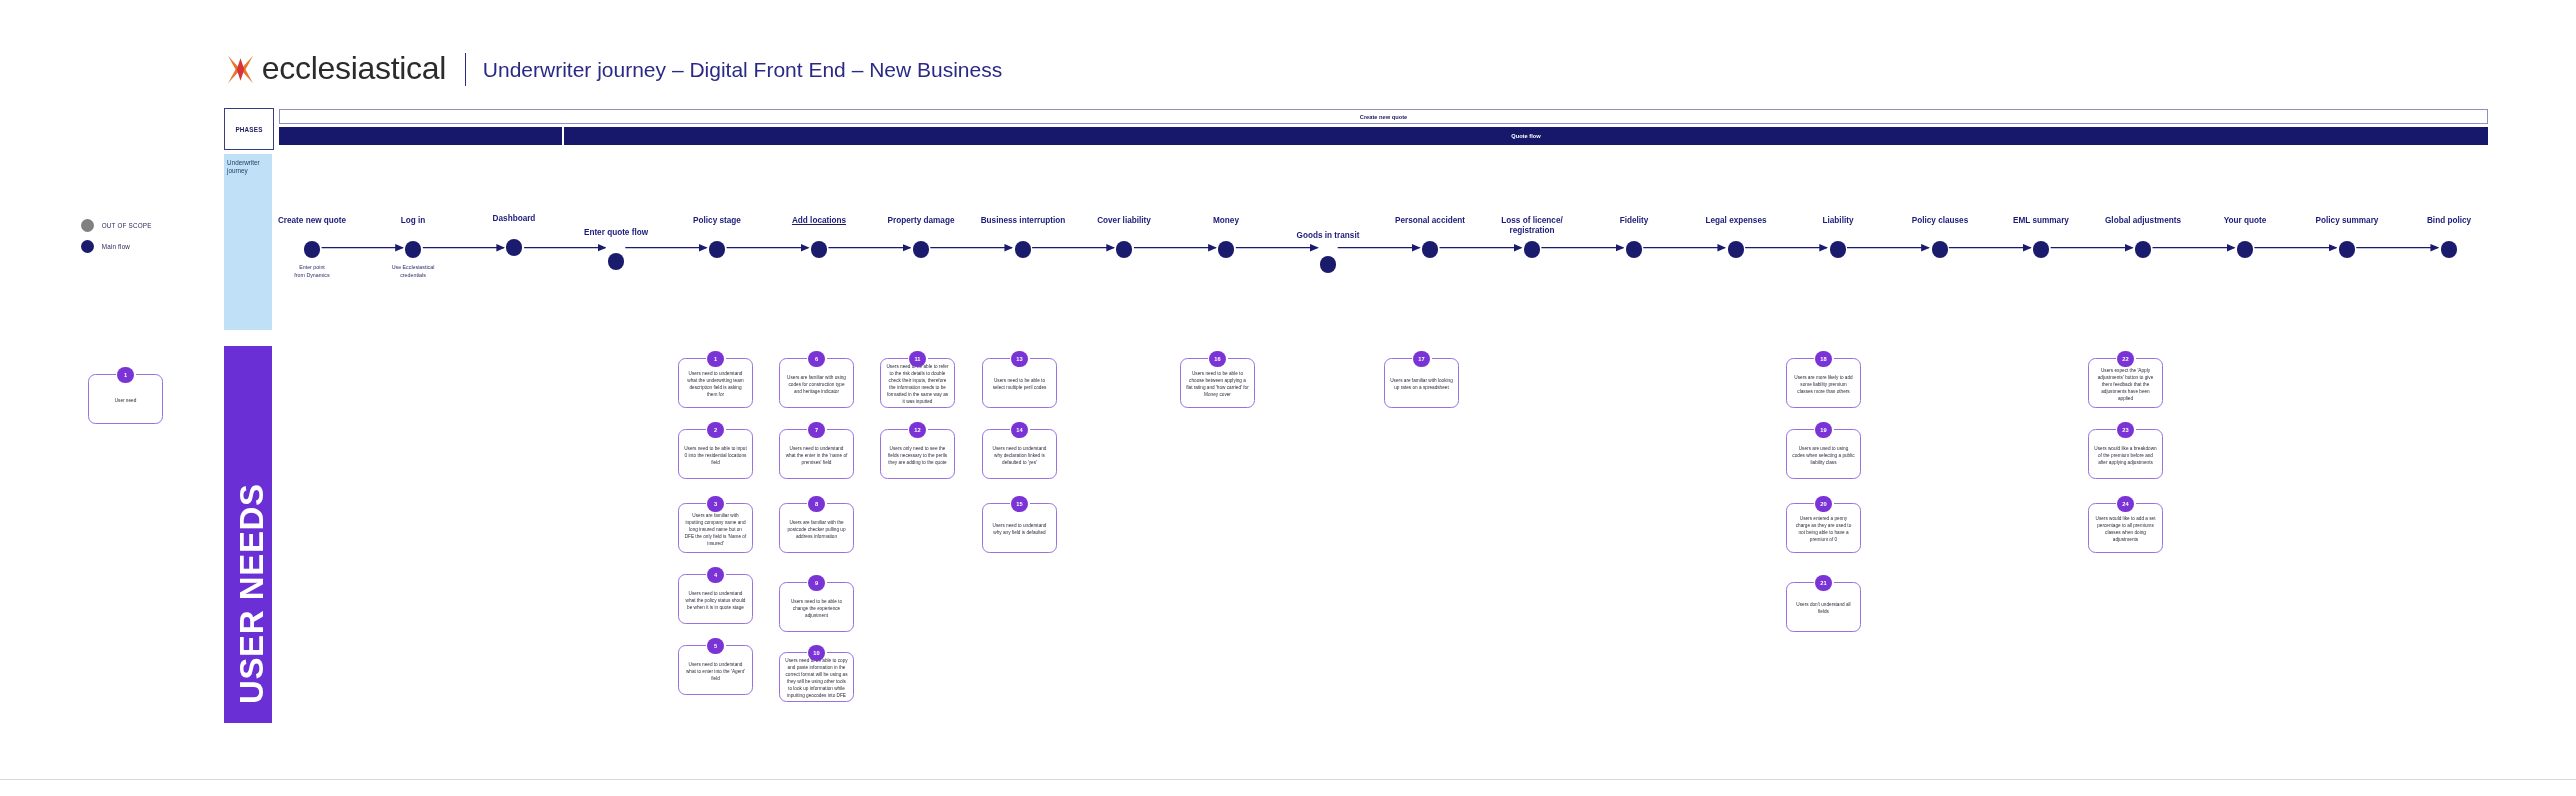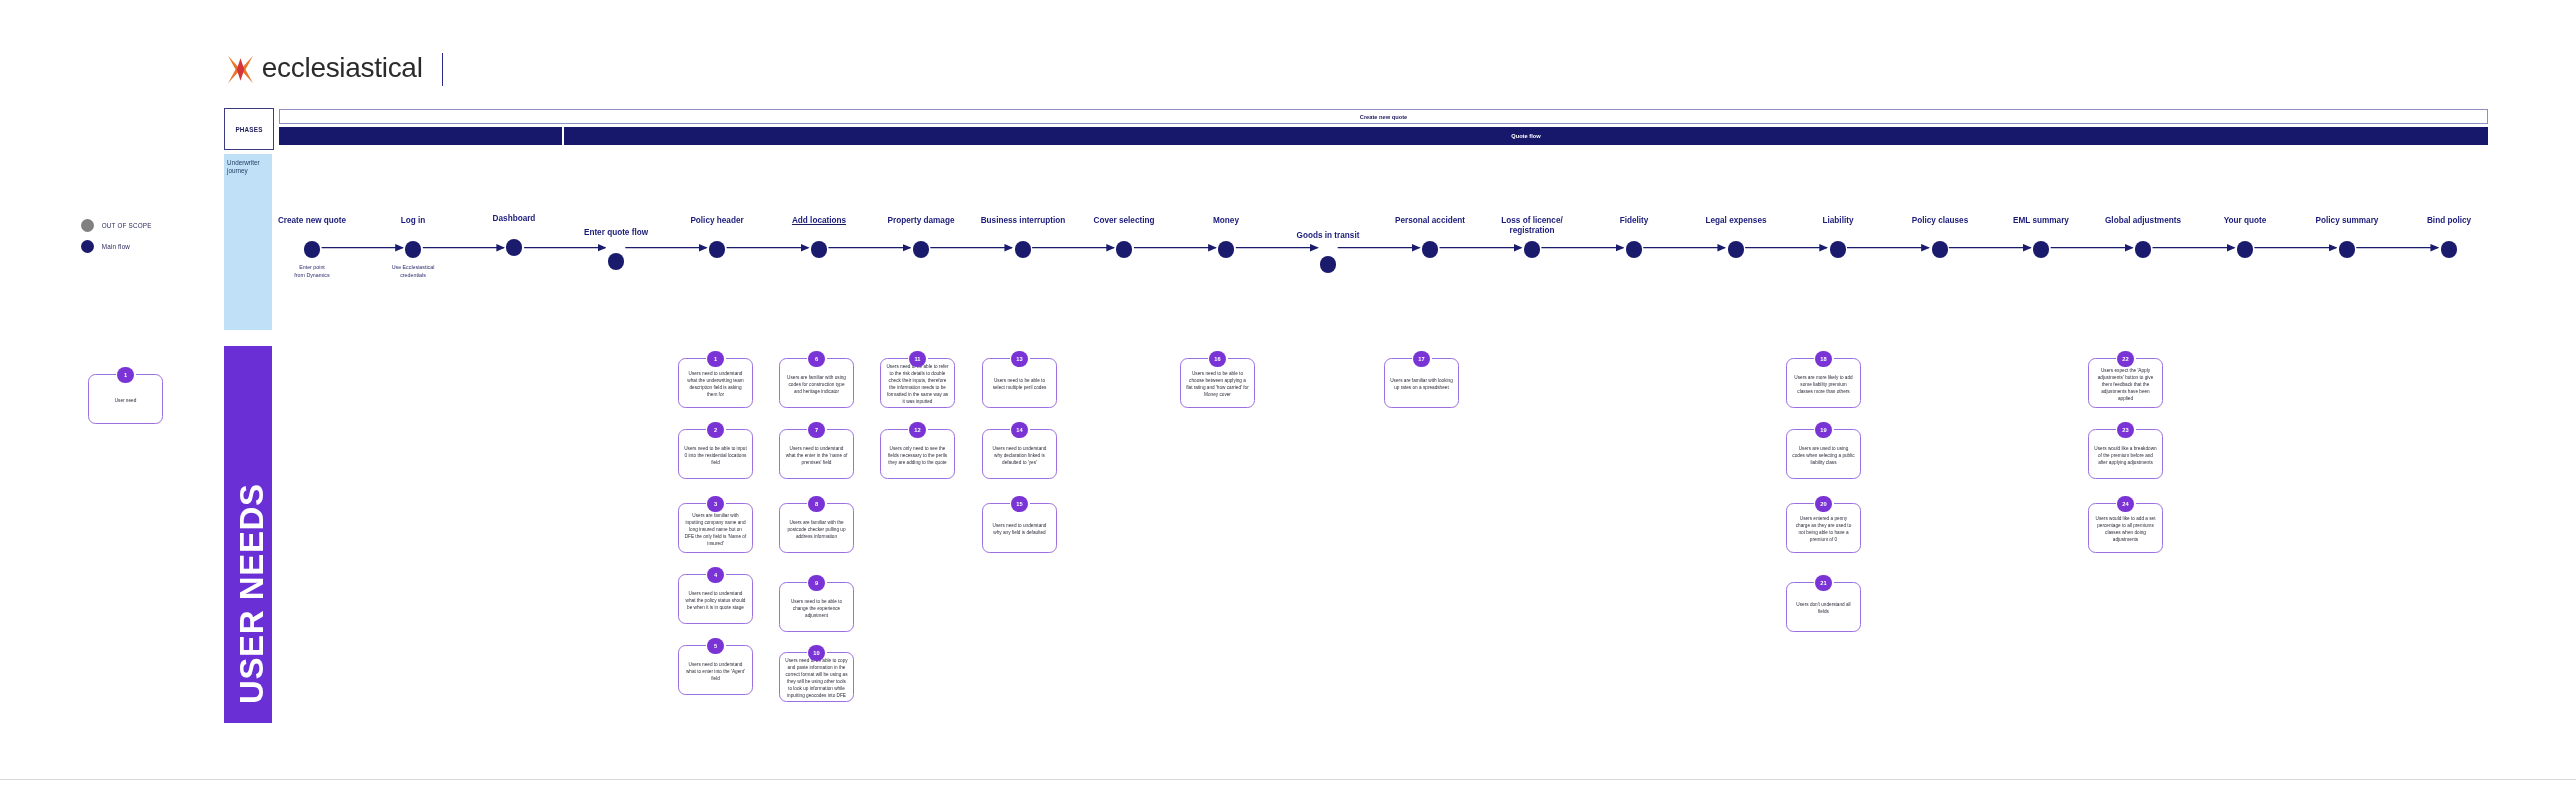--- a/index.html
+++ b/index.html
@@ -27,21 +27,21 @@
   }
   #logo-mark {
     width: 35px;
     height: 35px;
     position: relative;
     flex: none;
     margin-right: 3.8px;
   }
   #logo-mark svg { display: block; }
   #logo-word {
-    font-size: 28px;
+    font-size: 32px;
     letter-spacing: -0.3px;
     color: #2b2b2b;
     font-weight: 400;
     line-height: 1;
     padding-bottom: 2.5px;
   }
   #header-divider {
     width: 1.3px;
     height: 33px;
     background: #2a2a86;
@@ -278,20 +278,21 @@
 <div id="header">
   <div id="logo-mark">
     <svg width="35" height="35" viewBox="0 0 56 56" aria-hidden="true">
       <path d="M28 28 L8 6 L20 28 L8 50 Z" fill="#E8762C"></path>
       <path d="M28 28 L48 6 L36 28 L48 50 Z" fill="#E8762C"></path>
       <path d="M28 10 L34 28 L28 46 L22 28 Z" fill="#D6343A"></path>
     </svg>
   </div>
   <div id="logo-word">ecclesiastical</div>
   <div id="header-divider"></div>
+  <div id="header-title">Underwriter journey – Digital Front End – New Business</div>
 </div>
 
 <div id="phase-label-box">PHASES</div>
 <div id="phase-top-bar">Create new quote</div>
 <div id="phase-bottom-row">
   <div class="phase-seg seg-a"></div>
   <div class="phase-seg seg-b">Quote flow</div>
 </div>
 
 <div id="journey-lane">Underwriter journey</div>
@@ -363,37 +364,37 @@
     </div>
     <div class="step" style="left: 514px; top: 214px;">
       <div class="step-title">Dashboard</div>
       <div class="step-node"></div>
     </div>
     <div class="step" style="left: 616px; top: 228px;">
       <div class="step-title">Enter quote flow</div>
       <div class="step-node"></div>
     </div>
     <div class="step" style="left: 717px; top: 216px;">
-      <div class="step-title">Policy header</div>
+      <div class="step-title">Policy stage</div>
       <div class="step-node"></div>
     </div>
     <div class="step" style="left: 819px; top: 216px; text-decoration: underline;">
       <div class="step-title">Add locations</div>
       <div class="step-node"></div>
     </div>
     <div class="step" style="left: 921px; top: 216px;">
       <div class="step-title">Property damage</div>
       <div class="step-node"></div>
     </div>
     <div class="step" style="left: 1023px; top: 216px;">
       <div class="step-title">Business interruption</div>
       <div class="step-node"></div>
     </div>
     <div class="step" style="left: 1124px; top: 216px;">
-      <div class="step-title">Cover selecting</div>
+      <div class="step-title">Cover liability</div>
       <div class="step-node"></div>
     </div>
     <div class="step" style="left: 1226px; top: 216px;">
       <div class="step-title">Money</div>
       <div class="step-node"></div>
     </div>
     <div class="step" style="left: 1328px; top: 216px; margin-top: 15px;">
       <div class="step-title">Goods in transit</div>
       <div class="step-node"></div>
     </div>

